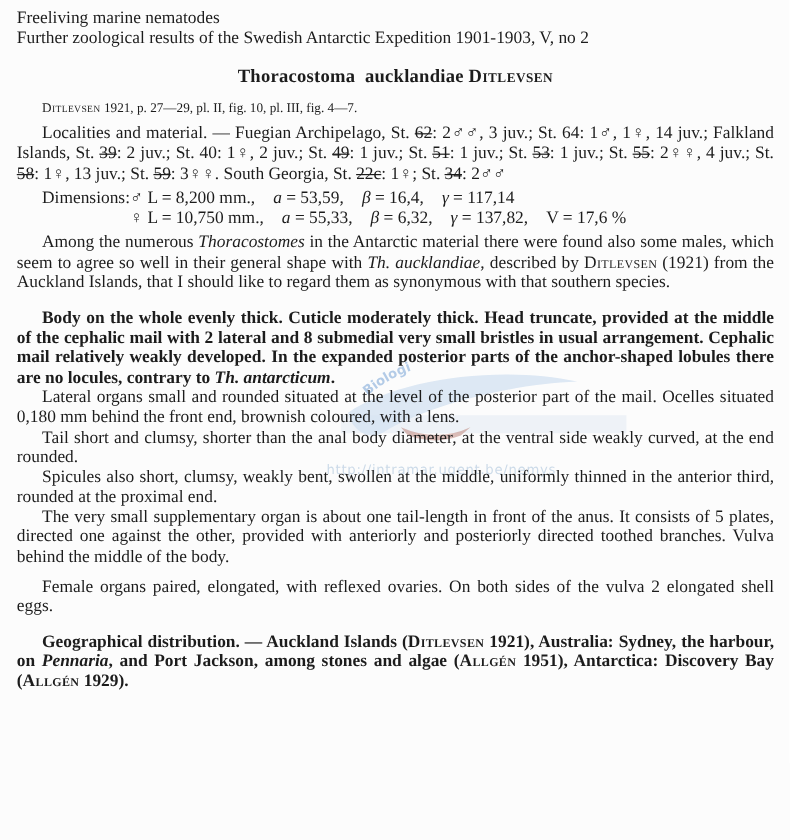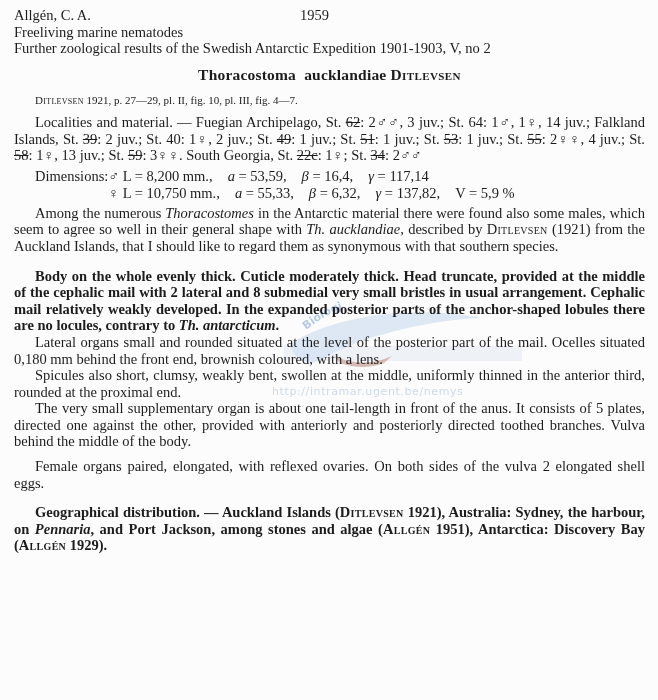--- a/index.html
+++ b/index.html
@@ -9,21 +9,21 @@
     font-family:"Liberation Serif","DejaVu Serif",serif;
     font-size:14.5px;line-height:16.6px;
     padding:7px 13px 0 14px;
     position:relative;overflow:hidden;
   }
   .content{position:relative;z-index:1;}
   .header-row{position:relative;}
   .year{position:absolute;left:286px;top:0;}
   .doc-title{
     text-align:center;font-weight:bold;font-size:15.5px;
-    margin-top:10px;word-spacing:4px;letter-spacing:.2px;
+    margin-top:16px;word-spacing:4px;letter-spacing:.2px;
   }
   .doc-title .authority{
     font-variant:small-caps;font-weight:600;word-spacing:normal;
     letter-spacing:.4px;margin-left:4px;
   }
   .ref{margin-top:9px;text-indent:21px;font-size:11px;}
   .blocks{margin-top:5px;}
   .para{
     margin:0;text-indent:21px;text-align:justify;
   }
@@ -64,45 +64,42 @@
       <path d="M 58,60 Q 88,73 116,60 L 108,67 Q 87,75 64,67 Z" fill="#9a4638" opacity="0.65"></path>
       <text font-family="DejaVu Sans, sans-serif" font-size="11" font-weight="bold" fill="#6b9bd2" opacity="0.9">
         <textPath href="#arcPath">Biologi</textPath>
       </text>
     </svg>
     <div class="wm-url">http://intramar.ugent.be/nemys</div>
   </div>
 
   <div class="content">
 
-    <div class="header-row">
-      <span>Allgén, C. A.</span>
-      <span class="year">1959</span>
-    </div>
     <div>Freeliving marine nematodes</div>
     <div>Further zoological results of the Swedish Antarctic Expedition 1901-1903, V, no 2</div>
 
     <div class="doc-title">
       <span>Thoracostoma aucklandiae</span><span class="authority">Ditlevsen</span>
     </div>
 
     <div class="ref"><span class="s-sc">Ditlevsen</span><span class="s-p"> 1921, p. 27—29, pl. II, fig. 10, pl. III, fig. 4—7.</span></div>
 
     <div class="blocks">
         <p class="para"><span class="s-p">Localities and material. — Fuegian Archipelago, St. </span><span class="s-strike">62</span><span class="s-p">: 2♂♂, 3 juv.; St. 64: 1♂, 1♀, 14 juv.; Falkland Islands, St. </span><span class="s-strike">39</span><span class="s-p">: 2 juv.; St. 40: 1♀, 2 juv.; St. </span><span class="s-strike">49</span><span class="s-p">: 1 juv.; St. </span><span class="s-strike">51</span><span class="s-p">: 1 juv.; St. </span><span class="s-strike">53</span><span class="s-p">: 1 juv.; St. </span><span class="s-strike">55</span><span class="s-p">: 2♀♀, 4 juv.; St. </span><span class="s-strike">58</span><span class="s-p">: 1♀, 13 juv.; St. </span><span class="s-strike">59</span><span class="s-p">: 3♀♀. South Georgia, St. </span><span class="s-strike">22c</span><span class="s-p">: 1♀; St. </span><span class="s-strike">34</span><span class="s-p">: 2♂♂</span></p>
         <div class="dims">
           <span class="dims-label">Dimensions:</span>
           <div>
             <div class="dims-row"><span class="s-gap">♂ L = 8,200 mm.,</span><span class="s-i">a</span><span class="s-gap"> = 53,59,</span><span class="s-i">β</span><span class="s-gap"> = 16,4,</span><span class="s-i">γ</span><span class="s-p"> = 117,14</span></div>
-            <div class="dims-row"><span class="s-gap">♀ L = 10,750 mm.,</span><span class="s-i">a</span><span class="s-gap"> = 55,33,</span><span class="s-i">β</span><span class="s-gap"> = 6,32,</span><span class="s-i">γ</span><span class="s-gap"> = 137,82,</span><span class="s-p">V = 5,9 %</span></div>
+            <div class="dims-row"><span class="s-gap">♀ L = 10,750 mm.,</span><span class="s-i">a</span><span class="s-gap"> = 55,33,</span><span class="s-i">β</span><span class="s-gap"> = 6,32,</span><span class="s-i">γ</span><span class="s-gap"> = 137,82,</span><span class="s-p">V = 17,6 %</span></div>
           </div>
         </div>
         <p class="para"><span class="s-p">Among the numerous </span><span class="s-i">Thoracostomes</span><span class="s-p"> in the Antarctic material there were found also some males, which seem to agree so well in their general shape with </span><span class="s-i">Th. aucklandiae</span><span class="s-p">, described by </span><span class="s-sc">Ditlevsen</span><span class="s-p"> (1921) from the Auckland Islands, that I should like to regard them as synonymous with that southern species.</span></p>
         <p class="para gap-lg"><span class="s-p">Body on the whole evenly thick. Cuticle moderately thick. Head truncate, provided at the middle of the cephalic mail with 2 lateral and 8 submedial very small bristles in usual arrangement. Cephalic mail relatively weakly developed. In the expanded posterior parts of the anchor-shaped lobules there are no locules, contrary to </span><span class="s-i">Th. antarcticum</span><span class="s-p">.</span></p>
         <p class="para"><span class="s-p">Lateral organs small and rounded situated at the level of the posterior part of the mail. Ocelles situated 0,180 mm behind the front end, brownish coloured, with a lens.</span></p>
+        <p class="para"><span class="s-p">Tail short and clumsy, shorter than the anal body diameter, at the ventral side weakly curved, at the end rounded.</span></p>
         <p class="para"><span class="s-p">Spicules also short, clumsy, weakly bent, swollen at the middle, uniformly thinned in the anterior third, rounded at the proximal end.</span></p>
         <p class="para"><span class="s-p">The very small supplementary organ is about one tail-length in front of the anus. It consists of 5 plates, directed one against the other, provided with anteriorly and posteriorly directed toothed branches. Vulva behind the middle of the body.</span></p>
         <p class="para gap-sm"><span class="s-p">Female organs paired, elongated, with reflexed ovaries. On both sides of the vulva 2 elongated shell eggs.</span></p>
         <p class="para gap-lg"><span class="s-p">Geographical distribution. — Auckland Islands (</span><span class="s-sc">Ditlevsen</span><span class="s-p"> 1921), Australia: Sydney, the harbour, on </span><span class="s-i">Pennaria</span><span class="s-p">, and Port Jackson, among stones and algae (</span><span class="s-sc">Allgén</span><span class="s-p"> 1951), Antarctica: Discovery Bay (</span><span class="s-sc">Allgén</span><span class="s-p"> 1929).</span></p>
       </div>
   </div>
 
 </div>
 
 </body></html>

